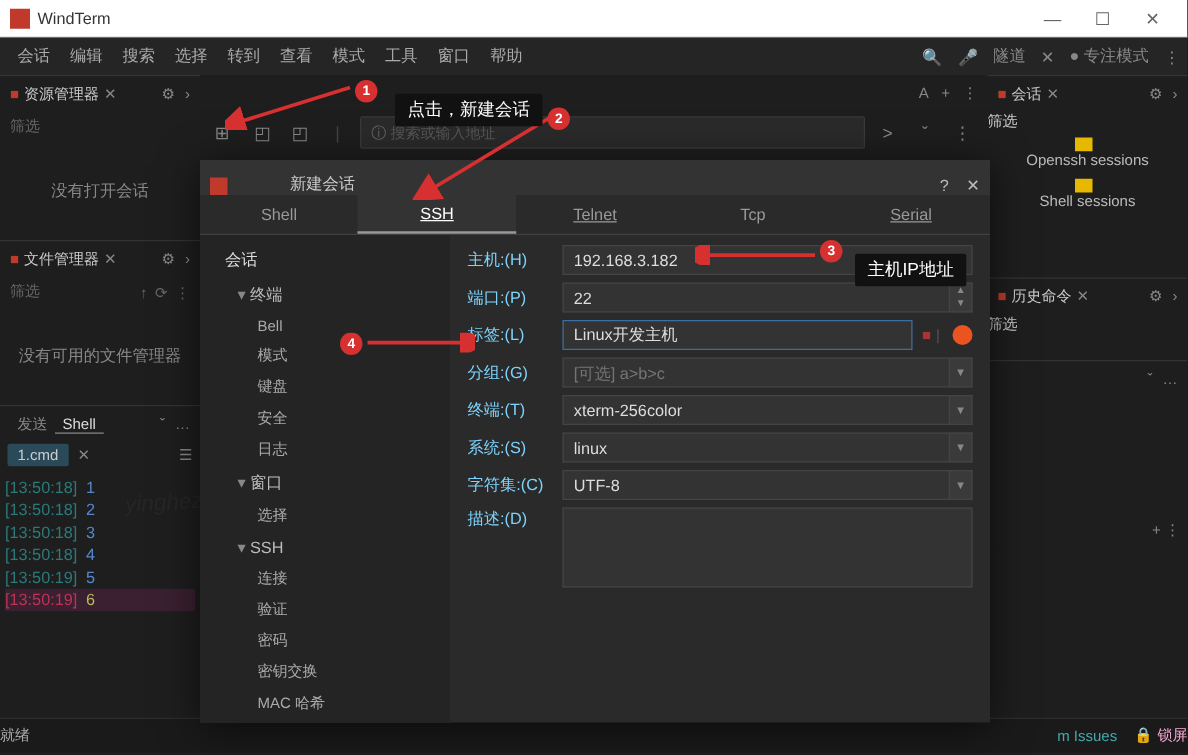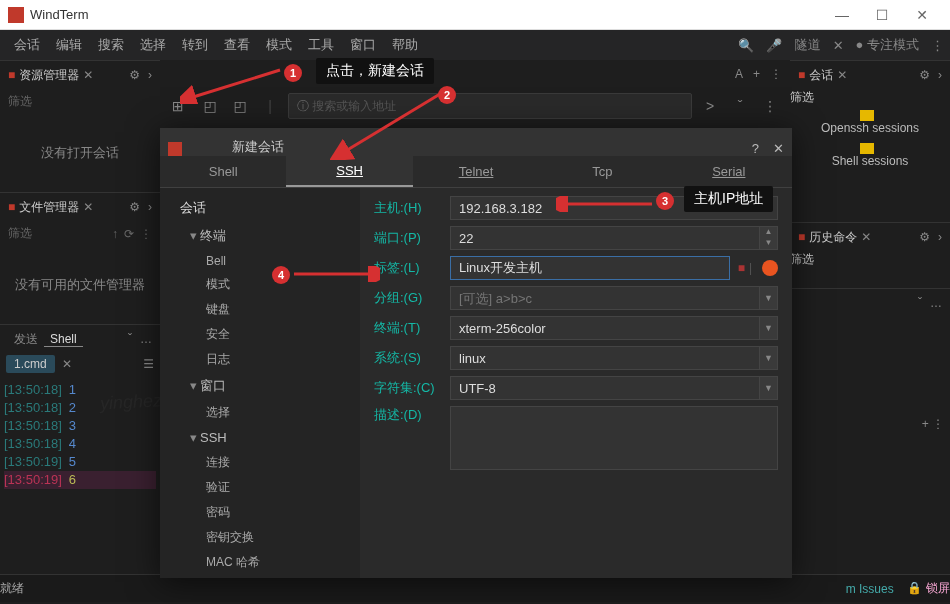--- a/index.html
+++ b/index.html
@@ -48,31 +48,31 @@
 .dialog-tabs .dtab { flex: 1; display: flex; align-items: center; justify-content: center; font-size: 13px; color: #999; cursor: pointer; }
 .dialog-tabs .dtab.active { color: #fff; background: #333; border-bottom: 2px solid #999; }
 .dialog-body { flex: 1; display: flex; overflow: hidden; }
 .dlg-side { width: 200px; background: #242424; overflow-y: auto; padding: 6px 0; }
 .side-cat { padding: 5px 20px; font-size: 13px; color: #ddd; cursor: pointer; }
 .side-cat.l1 { padding-left: 30px; color: #bbb; }
 .side-cat.l2 { padding-left: 46px; color: #aaa; font-size: 12px; padding-top: 4px; padding-bottom: 4px; }
 .side-cat .caret { display: inline-block; width: 10px; color: #888; }
 .dlg-form { flex: 1; padding: 8px 14px; overflow-y: auto; }
 .form-row { display: flex; align-items: center; margin-bottom: 6px; }
-.form-row .lbl { width: 76px; color: #14b8a6; font-size: 13px; text-align: left; }
+.form-row .lbl { width: 76px; color: #7dd3fc; font-size: 13px; text-align: left; }
 .form-row .inp { flex: 1; height: 24px; background: #333; border: 1px solid #444; color: #ddd; padding: 0 8px; font-size: 13px; }
 .form-row .inp.sel { border-color: #3a6ea5; }
 .form-row .desc { flex: 1; height: 64px; background: #333; border: 1px solid #444; padding: 6px; }
 .spin { width: 18px; height: 24px; background: #3a3a3a; border: 1px solid #444; border-left: none; display: flex; flex-direction: column; }
 .spin div { flex: 1; text-align: center; color: #888; font-size: 8px; line-height: 10px; cursor: pointer; }
 .dd { width: 18px; height: 24px; background: #3a3a3a; border: 1px solid #444; border-left: none; text-align: center; color: #888; line-height: 22px; font-size: 9px; cursor: pointer; }
 .badge-ubuntu { width: 16px; height: 16px; border-radius: 50%; background: #e95420; margin-left: 6px; }
 
 .anno-badge { position: absolute; width: 18px; height: 18px; border-radius: 50%; background: #d63031; color: #fff; font-size: 11px; font-weight: bold; display: flex; align-items: center; justify-content: center; z-index: 30; }
-.anno-label { position: absolute; background: #111; color: #fff; padding: 4px 10px; font-size: 14px; z-index: 30; border-radius: 2px; }
+.anno-label { position: absolute; background: #111; color: #fff; padding: 4px 10px; font-size: 14px; z-index: 30; border-radius: 2px; margin-top: 17px; }
 .arrow { position: absolute; z-index: 29; }
 .watermark { position: absolute; color: rgba(200,200,200,.05); font-size: 18px; pointer-events: none; font-style: italic; transform: rotate(-3deg); }
 </style>
 </head>
 <body>
 
 <div class="titlebar">
   <div class="logo"></div>
   <div class="title">WindTerm</div>
   <div class="winbtn">—</div>

